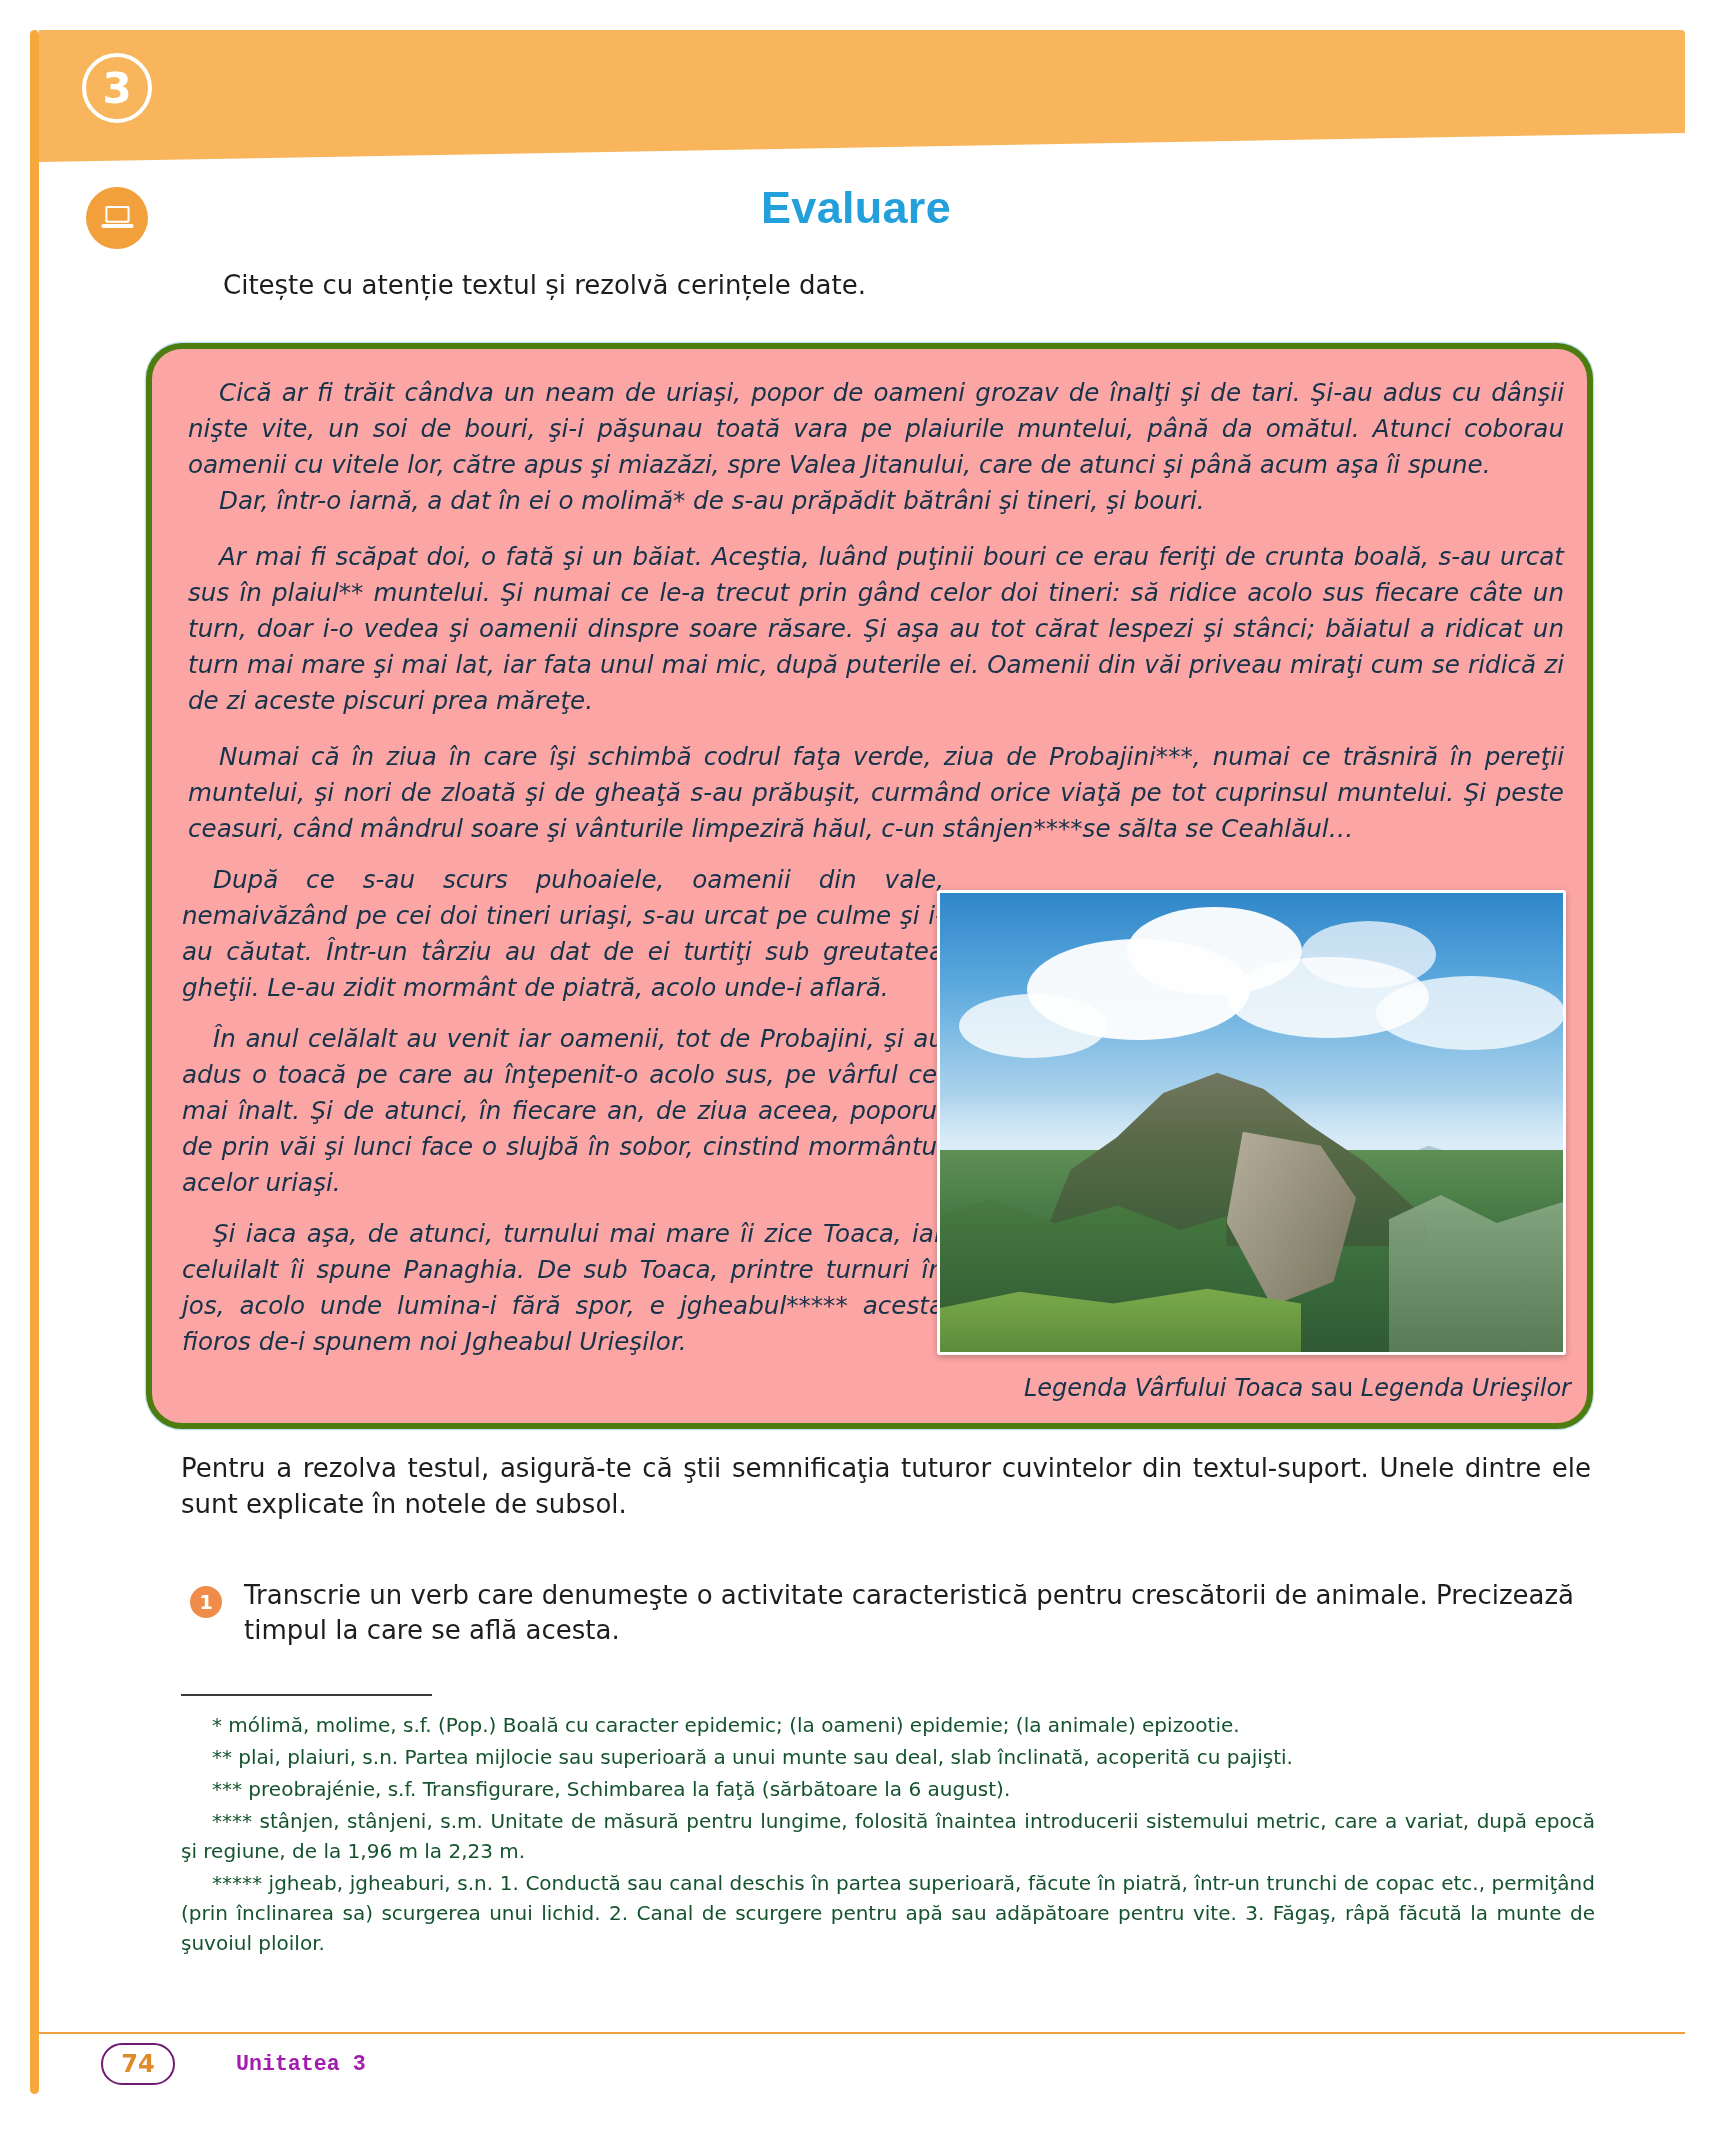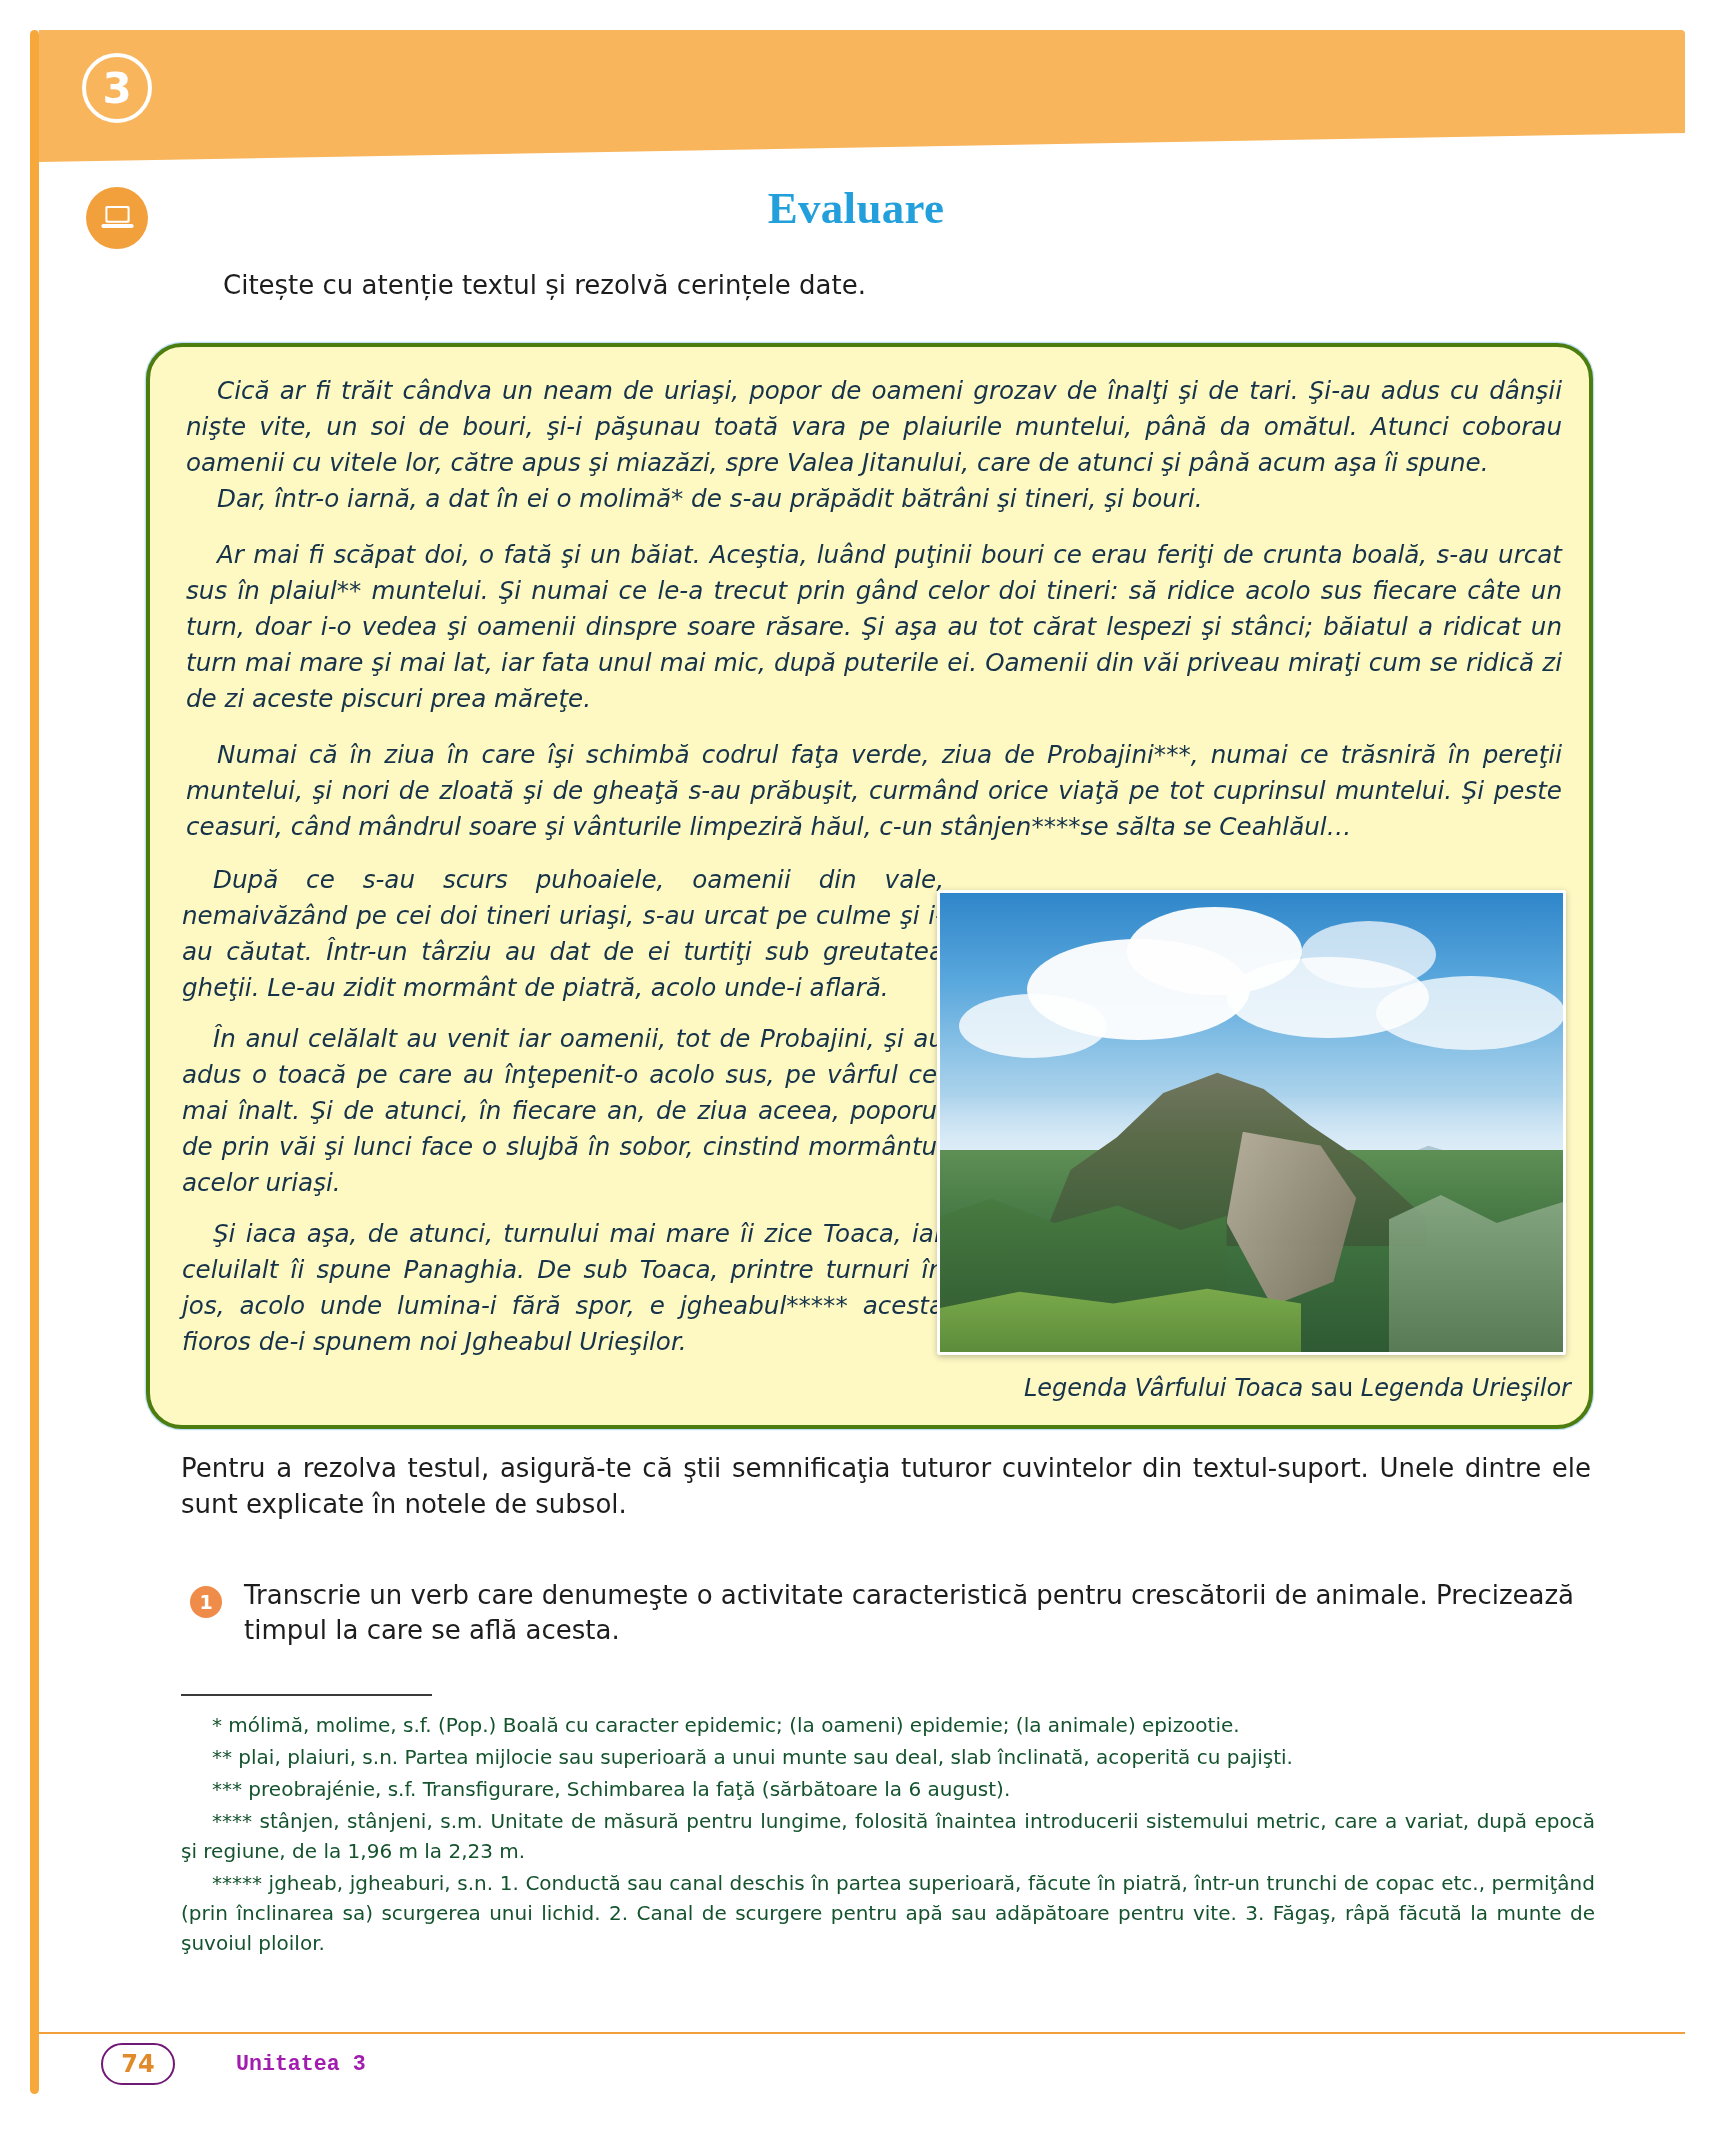--- a/index.html
+++ b/index.html
@@ -63,39 +63,39 @@
 
   .title {
     position: absolute;
     left: 0; top: 182px;
     width: 1712px;
     text-align: center;
     color: #23a0dc;
     font-size: 45px;
     font-weight: bold;
     letter-spacing: 0.3px;
-    font-family: Liberation Serif, serif;
+    font-family: Liberation Sans, sans-serif;
   }
 
   .intro {
     position: absolute;
     left: 223px; top: 270px;
     width: 1389px;
     font-size: 26px;
     color: #1d1d1d;
     font-family: "DejaVu Sans", sans-serif;
   }
 
   
   .textbox {
     position: absolute;
     left: 146px; top: 343px;
     width: 1447px; height: 1086px;
-    background: #fef9c3;
-    border: 4px solid #4d7c0f;
+    background: #fca5a5;
+    border: 6px solid #4d7c0f;
     border-radius: 36px;
     box-shadow: 0 0 0 1.3px #bfe1f7;
   }
   .tb-inner {
     position: absolute;
     left: 36px; top: 26px;
     width: 1376px;
   }
   .tb-inner p {
     margin: 0 0 0 0;

